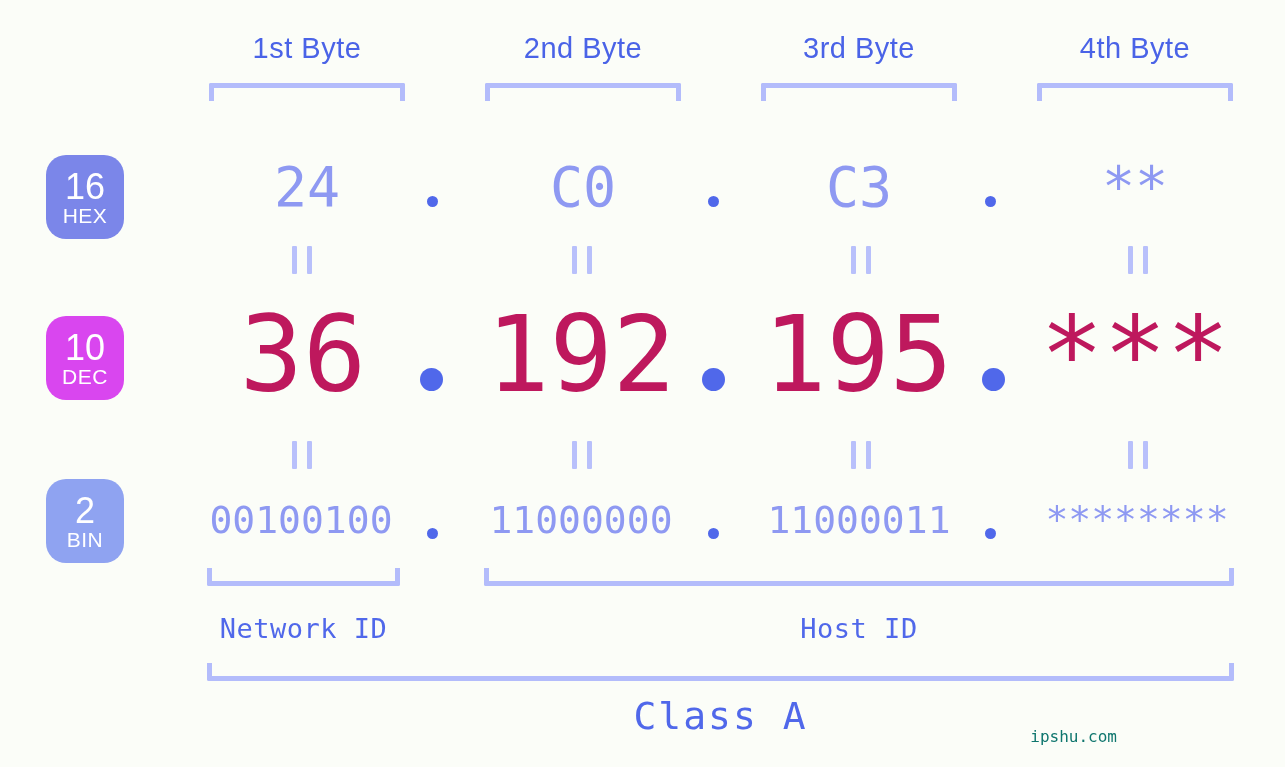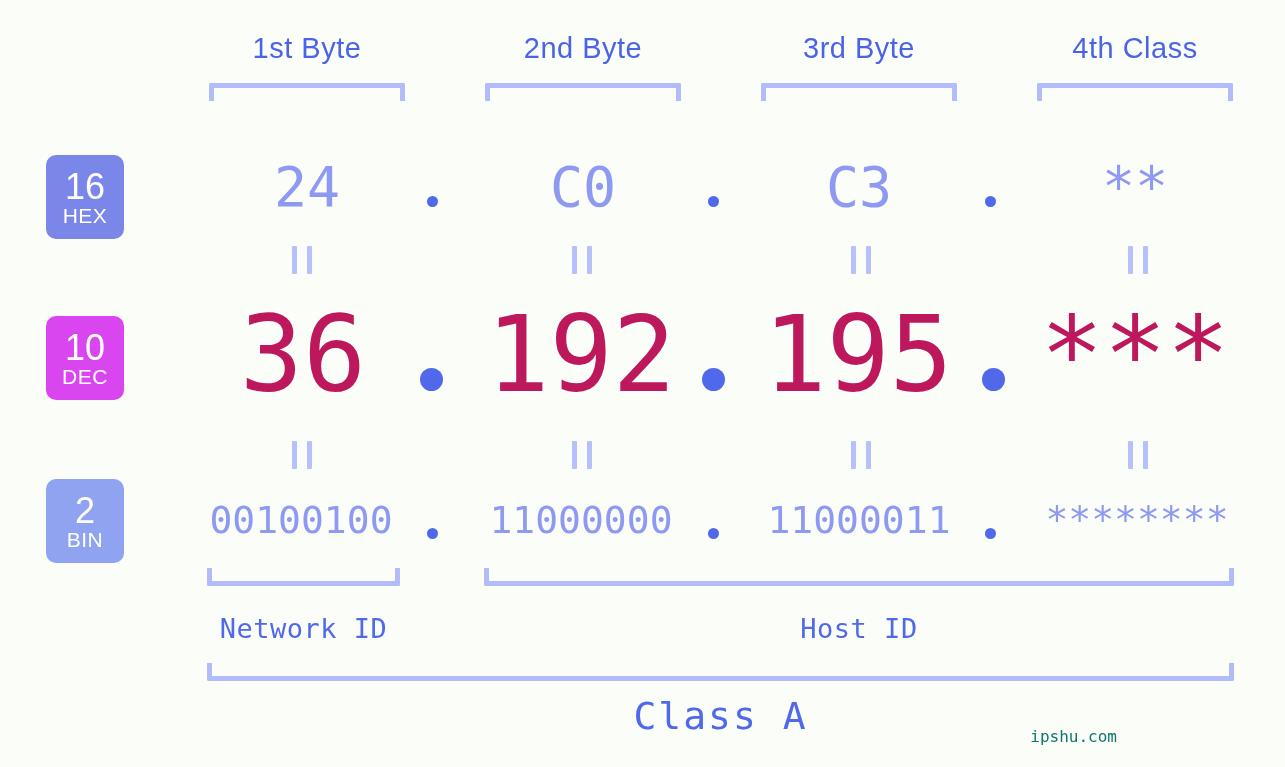--- a/index.html
+++ b/index.html
@@ -56,21 +56,21 @@
     border-bottom-left-radius: 2px;
     border-bottom-right-radius: 2px;
   }
 
   
   .badge {
     position: absolute;
     left: 46px;
     width: 78px;
     height: 84px;
-    border-radius: 10px;
+    border-radius: 20px;
     color: #ffffff;
     display: flex;
     flex-direction: column;
     align-items: center;
     justify-content: center;
     font-family: "Liberation Sans", sans-serif;
     line-height: 1;
   }
   .badge .num {
     font-size: 36px;
@@ -174,21 +174,21 @@
   }
 </style>
 </head>
 <body>
 
 <div id="stage">
 
   <div class="byte-label" style="left:209px; width:196px;">1st Byte</div>
   <div class="byte-label" style="left:485px; width:196px;">2nd Byte</div>
   <div class="byte-label" style="left:761px; width:196px;">3rd Byte</div>
-  <div class="byte-label" style="left:1037px; width:196px;">4th Class</div>
+  <div class="byte-label" style="left:1037px; width:196px;">4th Byte</div>
 
   <div class="bracket-down" style="left:209px; top:83px; width:196px;"></div>
   <div class="bracket-down" style="left:485px; top:83px; width:196px;"></div>
   <div class="bracket-down" style="left:761px; top:83px; width:196px;"></div>
   <div class="bracket-down" style="left:1037px; top:83px; width:196px;"></div>
 
   <div class="badge badge-hex">
     <span class="num">16</span>
     <span class="nm">HEX</span>
   </div>

